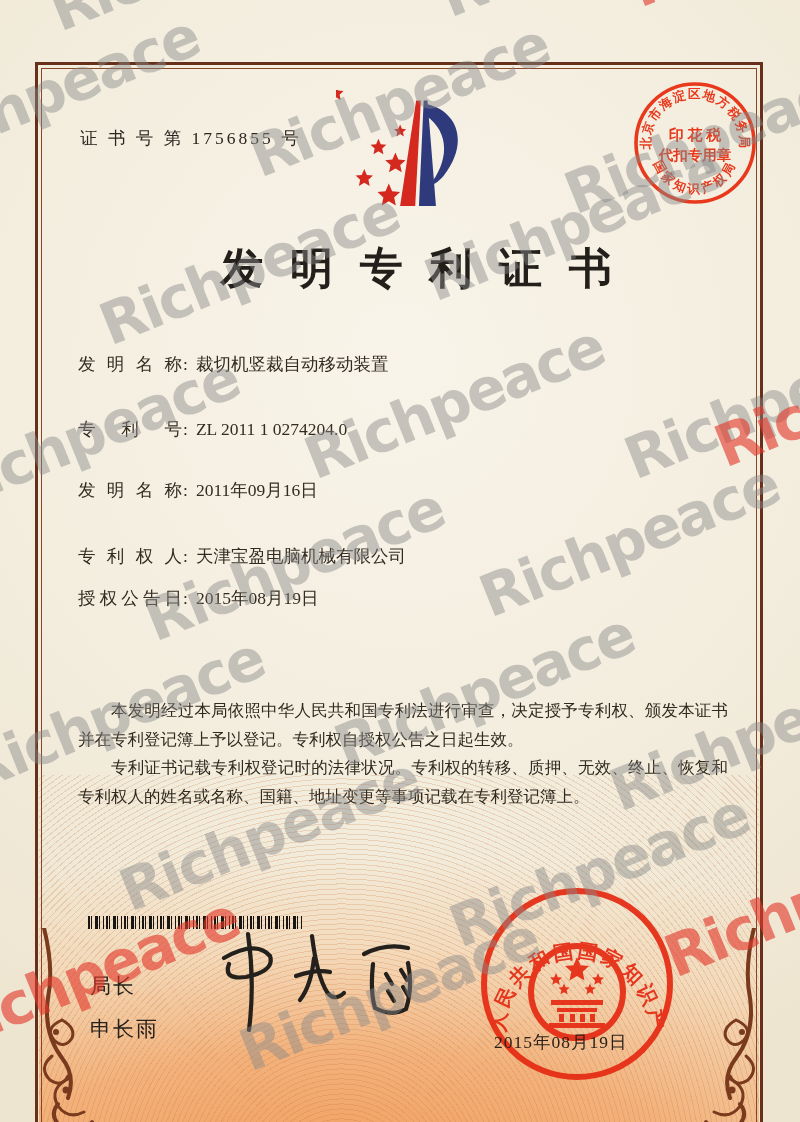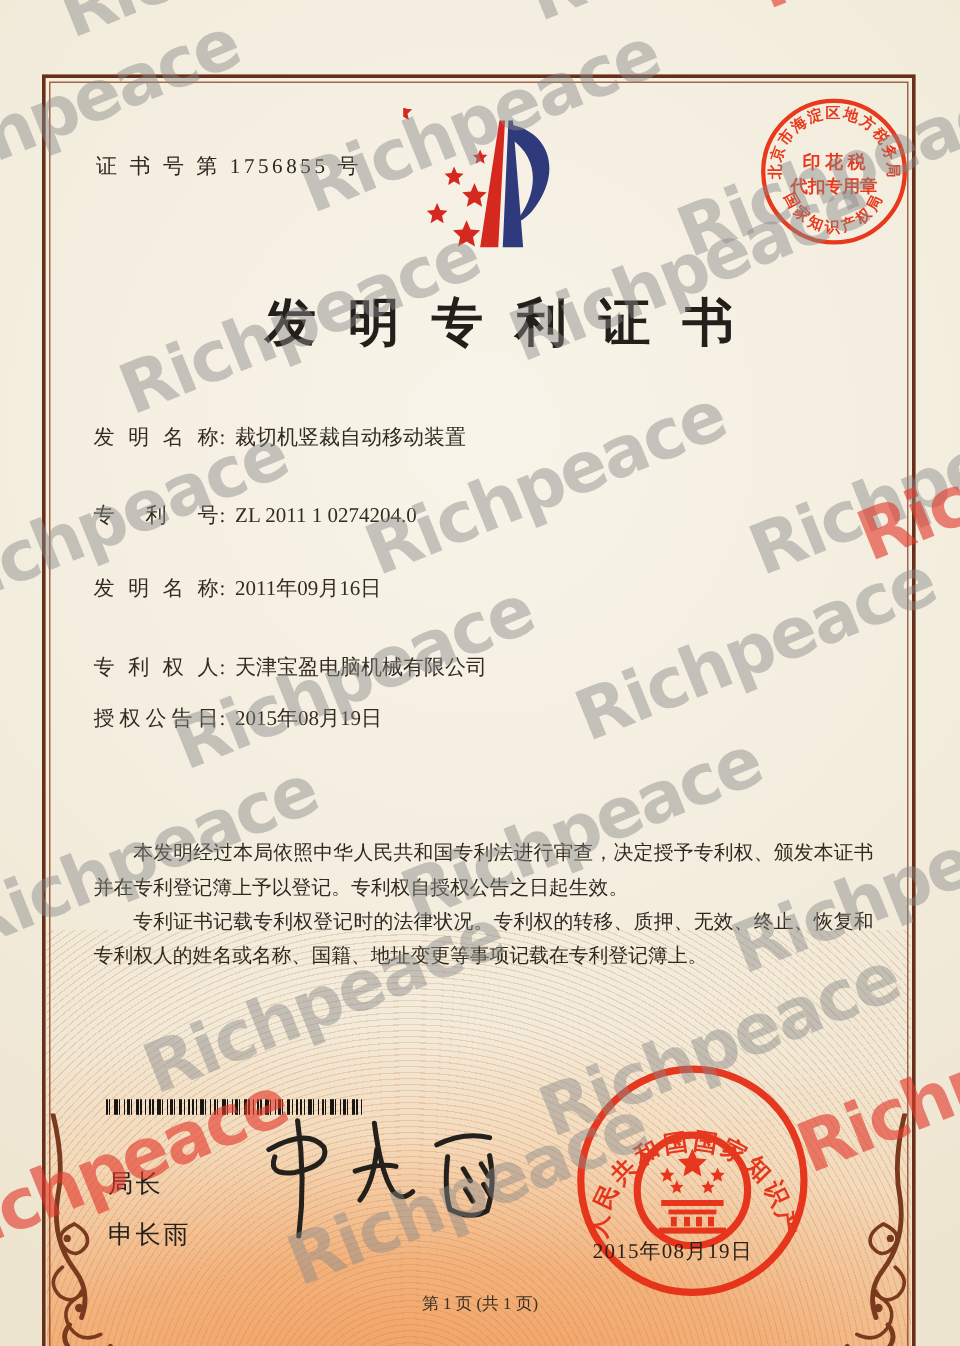--- a/index.html
+++ b/index.html
@@ -205,21 +205,20 @@
   <svg class="flourish fl-right" viewBox="0 0 86 200" fill="none" stroke="#7a3a1d" stroke-width="3" stroke-linecap="round">
     <path d="M8,0 q10,40 4,70 q-5,35 14,60 q14,18 6,40" stroke-width="4"></path>
     <path d="M26,92 q-18,8 -8,20 q10,10 18,-2 q4,-10 -10,-18"></path>
     <path d="M16,128 q-14,12 -2,24 q12,8 18,-4"></path>
     <path d="M34,150 q-22,10 -12,28 q10,14 26,6"></path>
     <path d="M22,176 q-10,12 4,24 q16,10 30,-6" stroke-width="4"></path>
     <circle cx="20" cy="104" r="3" fill="#7a3a1d" stroke="none"></circle>
     <circle cx="30" cy="162" r="3.5" fill="#7a3a1d" stroke="none"></circle>
   </svg>
 
-  <div class="page-footer">第 1 页 (共 1 页)</div>
 
   <div class="wm-layer">
       <span class="wm gray" style="left: 40px; top: -18px;">Richpeace</span>
       <span class="wm gray" style="left: 430px; top: -32px;">Richpeace</span>
       <span class="wm gray" style="left: -110px; top: 120px;">Richpeace</span>
       <span class="wm gray" style="left: 240px; top: 128px;">Richpeace</span>
       <span class="wm gray" style="left: 555px; top: 165px;">Richpeace</span>
       <span class="wm gray" style="left: 90px; top: 296px;">Richpeace</span>
       <span class="wm gray" style="left: 415px; top: 252px;">Richpeace</span>
       <span class="wm gray" style="left: -70px; top: 462px;">Richpeace</span>

